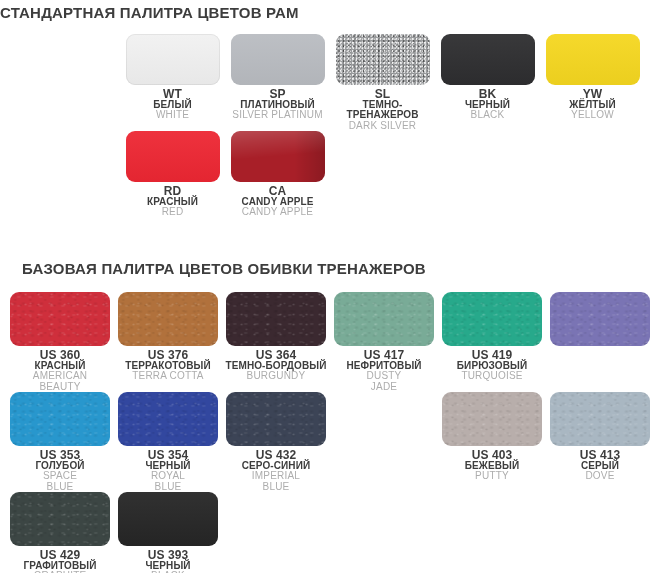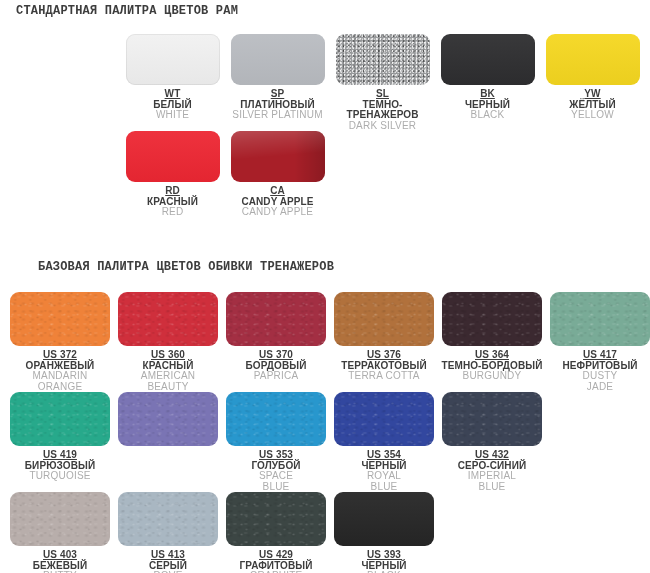--- a/index.html
+++ b/index.html
@@ -10,28 +10,27 @@
   body {
     width: 650px;
     height: 573px;
     font-family: "Liberation Sans", sans-serif;
     color: #3a3a3a;
     overflow: hidden;
     position: relative;
   }
 
   .section-title {
-    font-size: 12px;
+    font-size: 15px;
     font-weight: bold;
     letter-spacing: 0.2px;
     color: #3d3d3d;
     position: absolute;
-    left: 16px;
+    left: 0;
     white-space: nowrap;
-    font-family: Liberation Mono, monospace;
   }
   #frames-title { top: 4px; }
   #uph-title { top: 260px; margin-left: 22px; }
 
   .grid {
     position: absolute;
     display: flex;
     flex-wrap: wrap;
   }
 
@@ -48,25 +47,24 @@
     overflow: hidden;
   }
 
   .labels {
     text-align: center;
     line-height: 10.5px;
     margin-top: 4px;
     white-space: pre-line;
   }
   .lbl-code {
-    font-size: 10px;
+    font-size: 12px;
     font-weight: bold;
     color: #3d3d3d;
     letter-spacing: 0.1px;
-    text-decoration: underline;
   }
   .lbl-ru {
     font-size: 10px;
     font-weight: bold;
     color: #3d3d3d;
     letter-spacing: 0.1px;
   }
   .lbl-en {
     font-size: 10px;
     font-weight: normal;
@@ -186,34 +184,25 @@
     <div class="cell">
       <div class="swatch tex-gloss" style="background: rgb(168, 31, 40);"></div>
       <div class="labels"><div class="lbl-code">CA</div><div class="lbl-ru">CANDY APPLE</div><div class="lbl-en">CANDY APPLE</div></div>
     </div>
   </div>
 
 <div class="section-title" id="uph-title">БАЗОВАЯ ПАЛИТРА ЦВЕТОВ ОБИВКИ ТРЕНАЖЕРОВ</div>
 
 <div class="grid" id="uph-grid" style="padding-left: 6px;">
     <div class="cell">
-      <div class="swatch tex-leather" style="background: rgb(239, 130, 57);"></div>
-      <div class="labels"><div class="lbl-code">US 372</div><div class="lbl-ru">ОРАНЖЕВЫЙ</div><div class="lbl-en">MANDARIN
-ORANGE</div></div>
-    </div>
-    <div class="cell">
       <div class="swatch tex-leather" style="background: rgb(207, 47, 60);"></div>
       <div class="labels"><div class="lbl-code">US 360</div><div class="lbl-ru">КРАСНЫЙ</div><div class="lbl-en">AMERICAN
 BEAUTY</div></div>
     </div>
     <div class="cell">
-      <div class="swatch tex-leather" style="background: rgb(163, 47, 67);"></div>
-      <div class="labels"><div class="lbl-code">US 370</div><div class="lbl-ru">БОРДОВЫЙ</div><div class="lbl-en">PAPRICA</div></div>
-    </div>
-    <div class="cell">
       <div class="swatch tex-leather" style="background: rgb(177, 113, 60);"></div>
       <div class="labels"><div class="lbl-code">US 376</div><div class="lbl-ru">ТЕРРАКОТОВЫЙ</div><div class="lbl-en">TERRA COTTA</div></div>
     </div>
     <div class="cell">
       <div class="swatch tex-leather" style="background: rgb(59, 41, 48);"></div>
       <div class="labels"><div class="lbl-code">US 364</div><div class="lbl-ru">ТЕМНО-БОРДОВЫЙ</div><div class="lbl-en">BURGUNDY</div></div>
     </div>
     <div class="cell">
       <div class="swatch tex-leather" style="background: rgb(121, 171, 151);"></div>
       <div class="labels"><div class="lbl-code">US 417</div><div class="lbl-ru">НЕФРИТОВЫЙ</div><div class="lbl-en">DUSTY

